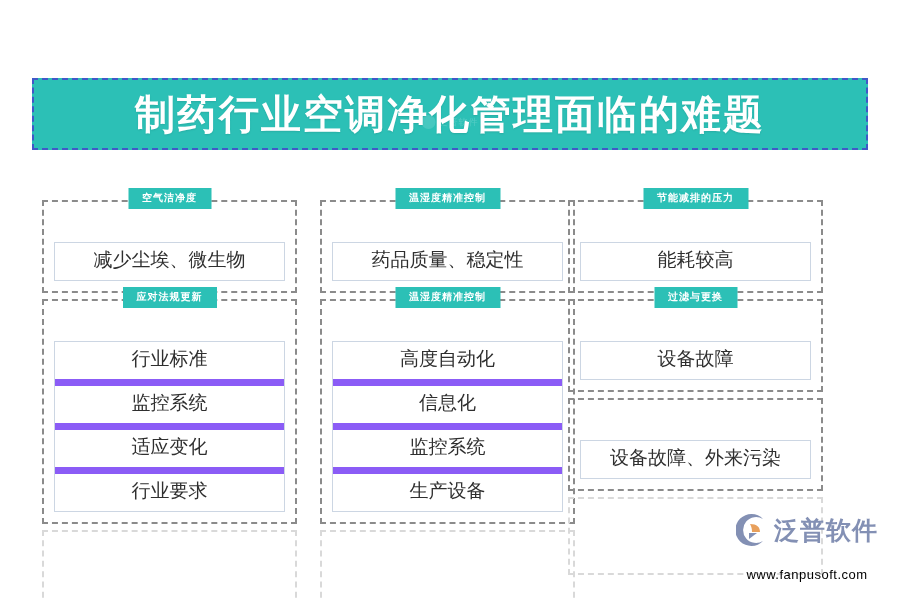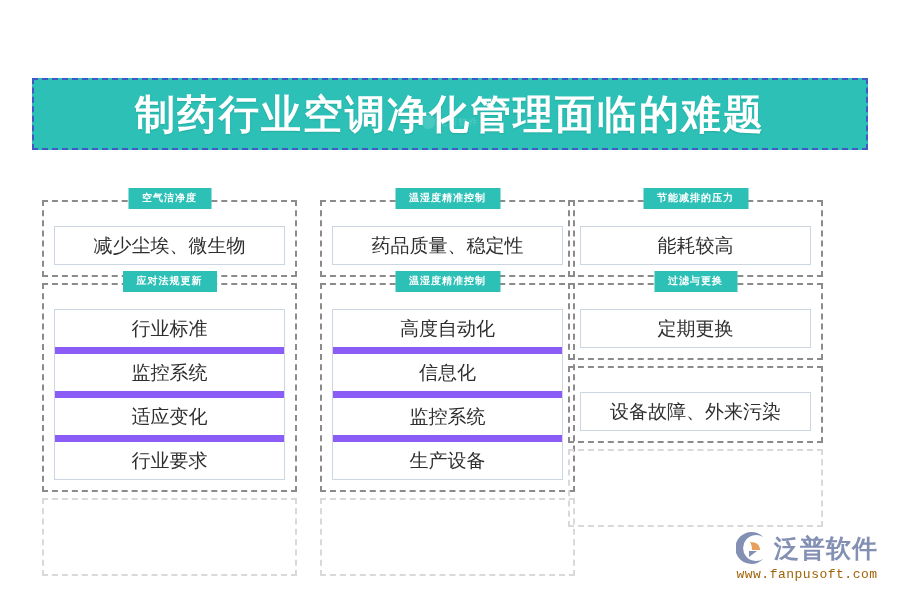--- a/index.html
+++ b/index.html
@@ -71,21 +71,22 @@
     font-size:10px;font-weight:bold;
     padding:4px 14px 5px 14px;
     white-space:nowrap;
     letter-spacing:1px;
     line-height:1.15;
     z-index:3;
   }
   .item-list{
     border:1px solid #ccd6e3;
     background:#ffffff;
-    margin-top:6px;
+    margin-top:22px;
+    font-family:Liberation Mono, monospace;
   }
   .item{
     height:37px;
     line-height:37px;
     text-align:center;
     font-size:19px;
     color:#2f2f2f;
     border-bottom:7px solid #8b5cf6;
     background:#ffffff;
     white-space:nowrap;
@@ -99,22 +100,22 @@
   }
   #logo-row{display:flex;align-items:center;gap:6px;}
   #logo-mark{
     width:32px;height:32px;position:relative;flex:none;
   }
   #logo-text{
     font-size:25px;font-weight:bold;color:#8390b4;
     letter-spacing:1px;line-height:1;
   }
   #logo-url{
-    font-size:13px;color:#a16207;letter-spacing:.5px;
-    margin-top:3px;font-family:Liberation Mono, monospace;
+    font-size:13px;color:#000000;letter-spacing:.5px;
+    margin-top:21px;font-family:Liberation Sans, sans-serif;
   }
 </style>
 </head>
 <body>
 
 <div id="title-banner">
   <div id="banner-watermark">
     <span class="wm-mark"></span>
     <span class="wm-txt">泛普软件</span>
   </div>
@@ -160,21 +161,21 @@
 <div class="column" id="col-3">
     <div class="card">
       <div class="card-header">节能减排的压力</div>
       <div class="item-list">
         <div class="item">能耗较高</div>
       </div>
     </div>
     <div class="card">
       <div class="card-header">过滤与更换</div>
       <div class="item-list">
-        <div class="item">定期更换</div>
+        <div class="item">设备故障</div>
       </div>
     </div>
     <div class="card">
       <div class="item-list">
         <div class="item">设备故障、外来污染</div>
       </div>
     </div>
     <div class="card ghost"></div>
   </div>
 

